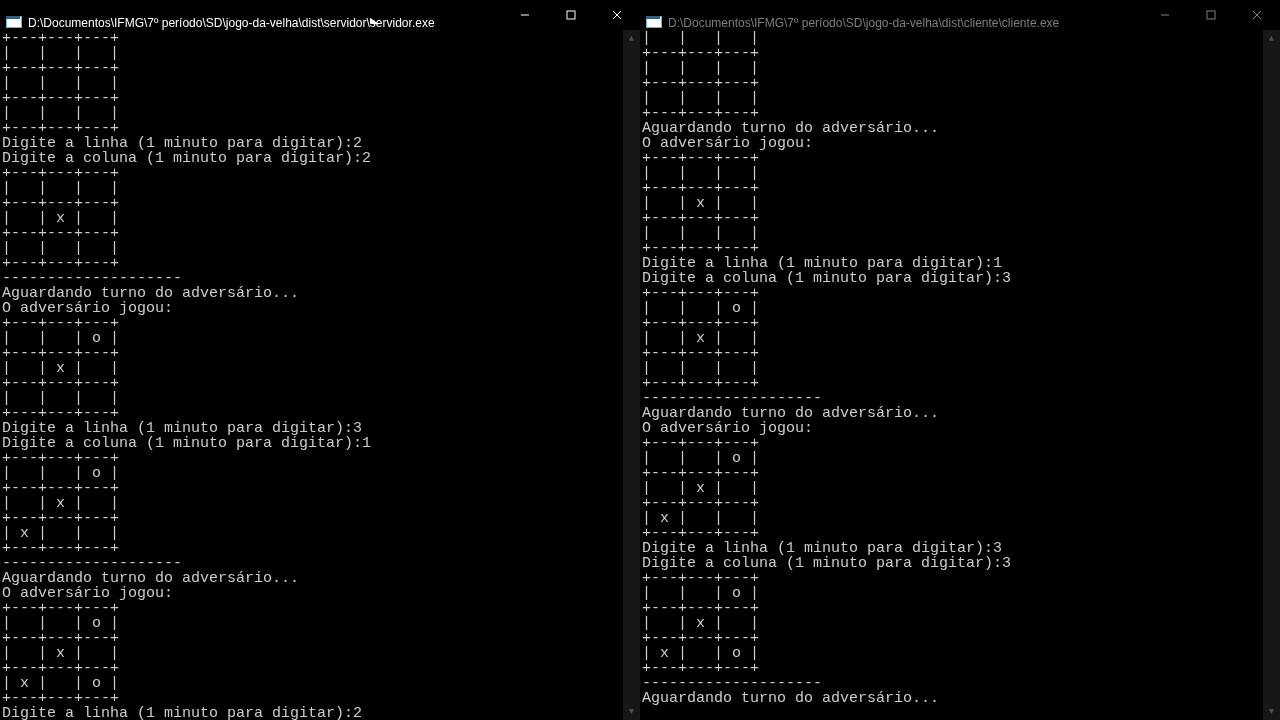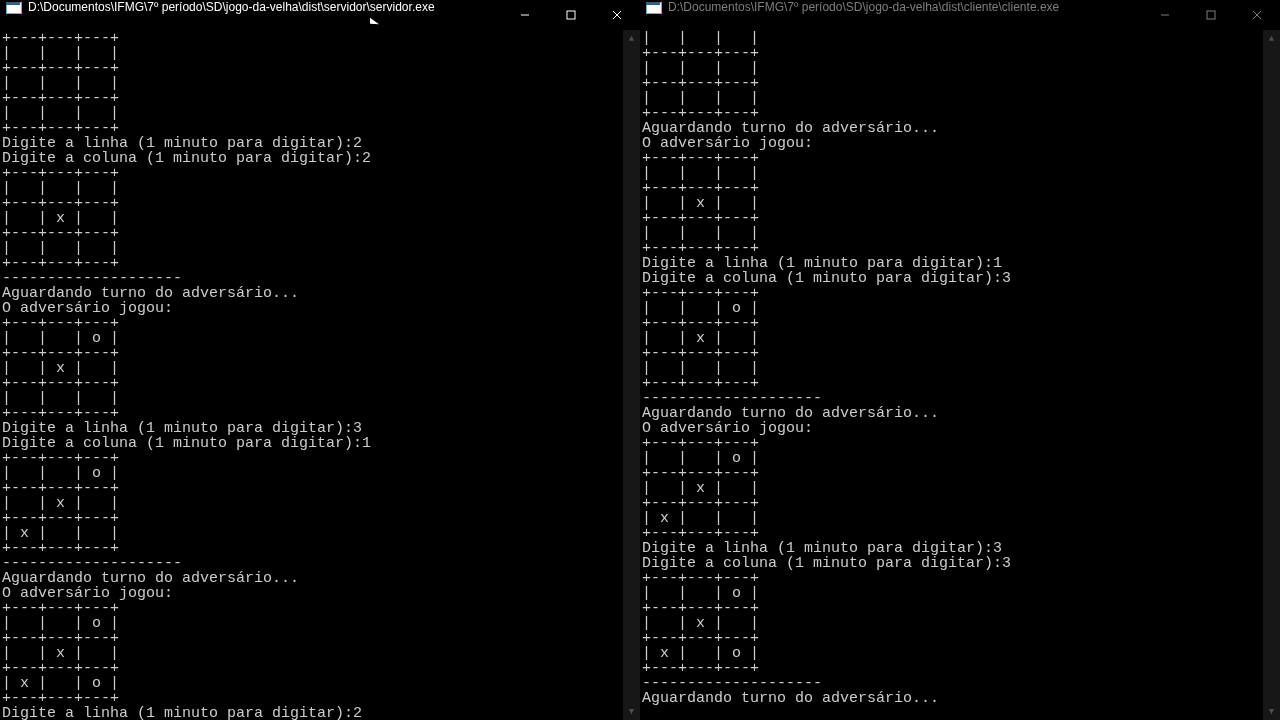--- a/index.html
+++ b/index.html
@@ -6,21 +6,21 @@
 body {
   width:1280px; height:720px;
   background:#000;
   font-family:"Consolas","Courier New",monospace;
   font-size:15px;
   overflow:hidden;
   display:flex;
 }
 .win { width:640px; height:720px; display:flex; flex-direction:column; position:relative; }
 .titlebar {
-  height:30px; display:flex; align-items:flex-start;
+  height:30px; display:flex; align-items:flex-end;
   background:#000; color:#fff; padding-left:6px;
   font-family:"Segoe UI",sans-serif; font-size:12px;
 }
 .titlebar.inactive { color:#7e7e7e; }
 .appicon {
   width:16px; height:16px; margin-right:6px;
   display:inline-block; position:relative;
 }
 .appicon::before {
   content:""; position:absolute; left:0; top:2px;

